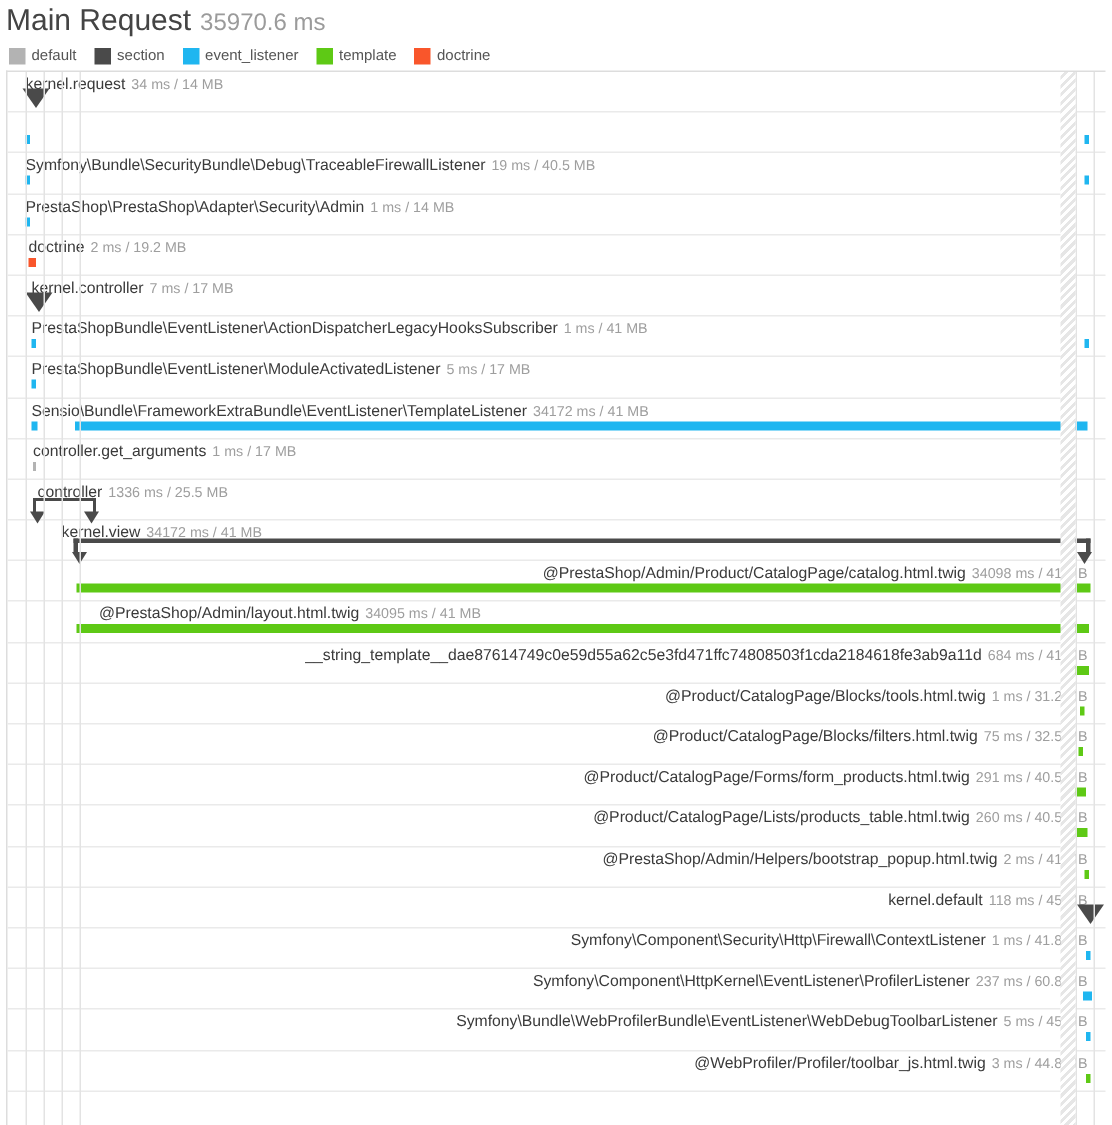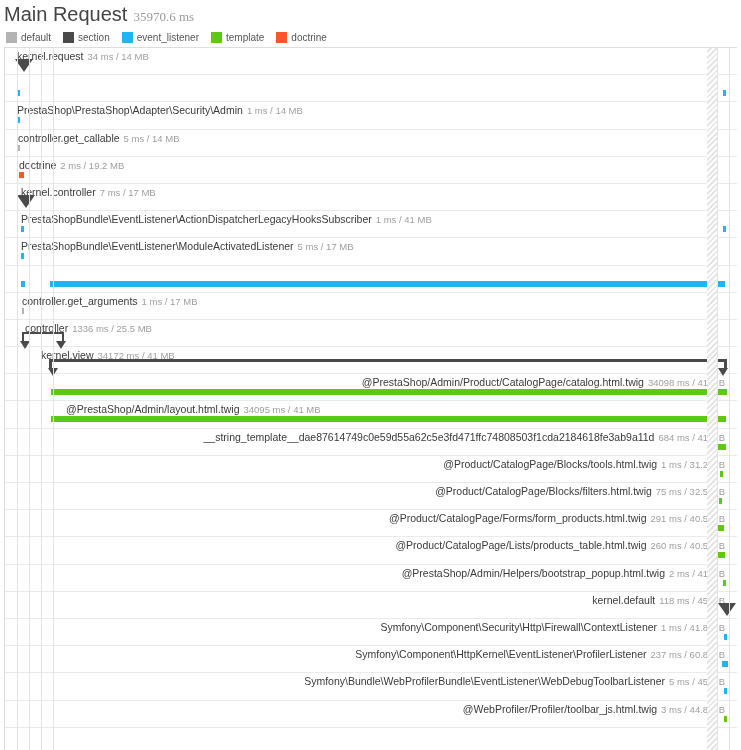--- a/index.html
+++ b/index.html
@@ -9,21 +9,21 @@
     font-family:"Liberation Sans","DejaVu Sans",sans-serif;
     overflow:hidden;
     color:#333;
   }
   .page{position:relative;width:741px;height:750px;}
 
   
   .header{padding:3px 0 0 4px;}
   .title-line{display:flex;align-items:baseline;gap:6px;}
   .title{font-size:20px;color:#444;font-weight:normal;line-height:22px;}
-  .title-time{font-size:13px;color:#9b9b9b;font-family:Liberation Serif, serif;}
+  .title-time{font-size:16px;color:#9b9b9b;}
 
   .legend{display:flex;align-items:center;gap:4px;margin:7px 0 4px 2px;}
   .legend-item{display:flex;align-items:center;gap:4px;margin-right:8px;}
   .swatch{width:11px;height:11px;display:inline-block;}
   .legend-label{font-size:10px;color:#555;}
 
   
   .timeline{position:relative;margin-left:4px;width:733px;height:708px;
             border-top:1px solid #ddd;border-left:1px solid #ddd;
             box-sizing:border-box;background:#fff;}
@@ -103,45 +103,47 @@
     <div class="rows" id="rows">
         <div class="row">
           <div class="row-label" style="left: 12px;"><span>kernel.request</span><span class="meta">34 ms / 14 MB</span></div>
           <div class="marker" style="left: 10px;"></div>
         </div>
         <div class="row">
           <div class="bar bar-event" style="left: 12px; width: 3px;"></div>
           <div class="bar bar-event" style="left: 718px; width: 3px;"></div>
         </div>
         <div class="row">
+          <div class="row-label" style="left: 12px;"><span>Symfony\Bundle\SecurityBundle\Debug\TraceableFirewallListener</span><span class="meta">19 ms / 40.5 MB</span></div>
+          <div class="bar bar-event" style="left: 12px; width: 3px;"></div>
+          <div class="bar bar-event" style="left: 718px; width: 3px;"></div>
+        </div>
+        <div class="row">
           <div class="row-label" style="left: 12px;"><span>PrestaShop\PrestaShop\Adapter\Security\Admin</span><span class="meta">1 ms / 14 MB</span></div>
           <div class="bar bar-event" style="left: 12px; width: 3px;"></div>
-        </div>
-        <div class="row">
-          <div class="row-label" style="left: 13px;"><span>controller.get_callable</span><span class="meta">5 ms / 14 MB</span></div>
-          <div class="bar bar-default" style="left: 13px; width: 2px;"></div>
         </div>
         <div class="row">
           <div class="row-label" style="left: 14px;"><span>doctrine</span><span class="meta">2 ms / 19.2 MB</span></div>
           <div class="bar bar-doctrine" style="left: 14px; width: 5px;"></div>
         </div>
         <div class="row">
           <div class="row-label" style="left: 16px;"><span>kernel.controller</span><span class="meta">7 ms / 17 MB</span></div>
           <div class="marker" style="left: 12px;"></div>
         </div>
         <div class="row">
           <div class="row-label" style="left: 16px;"><span>PrestaShopBundle\EventListener\ActionDispatcherLegacyHooksSubscriber</span><span class="meta">1 ms / 41 MB</span></div>
           <div class="bar bar-event" style="left: 16px; width: 3px;"></div>
           <div class="bar bar-event" style="left: 718px; width: 3px;"></div>
         </div>
         <div class="row">
           <div class="row-label" style="left: 16px;"><span>PrestaShopBundle\EventListener\ModuleActivatedListener</span><span class="meta">5 ms / 17 MB</span></div>
           <div class="bar bar-event" style="left: 16px; width: 3px;"></div>
         </div>
         <div class="row">
+          <div class="row-label" style="left: 16px;"><span>Sensio\Bundle\FrameworkExtraBundle\EventListener\TemplateListener</span><span class="meta">34172 ms / 41 MB</span></div>
           <div class="bar bar-event" style="left: 45px; width: 675px;"></div>
           <div class="bar bar-event" style="left: 16px; width: 4px;"></div>
         </div>
         <div class="row">
           <div class="row-label" style="left: 17px;"><span>controller.get_arguments</span><span class="meta">1 ms / 17 MB</span></div>
           <div class="bar bar-default" style="left: 17px; width: 2px;"></div>
         </div>
         <div class="row">
           <div class="row-label" style="left: 20px;"><span>controller</span><span class="meta">1336 ms / 25.5 MB</span></div>
           <div class="bracket tiny" style="left: 17px; width: 42px;"></div>

